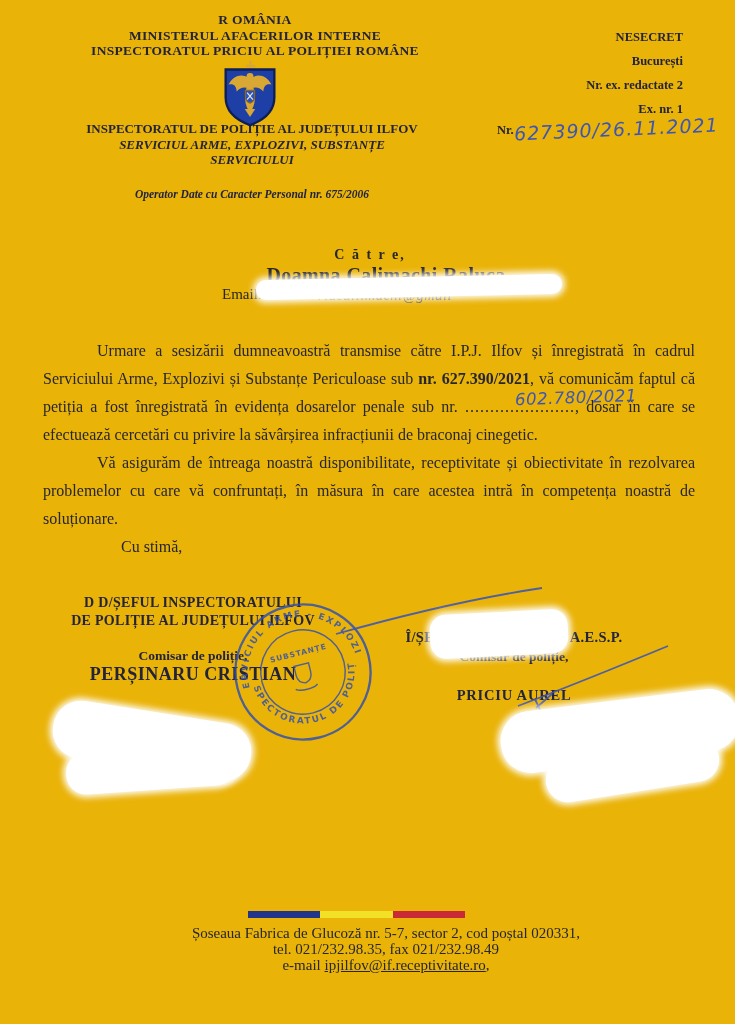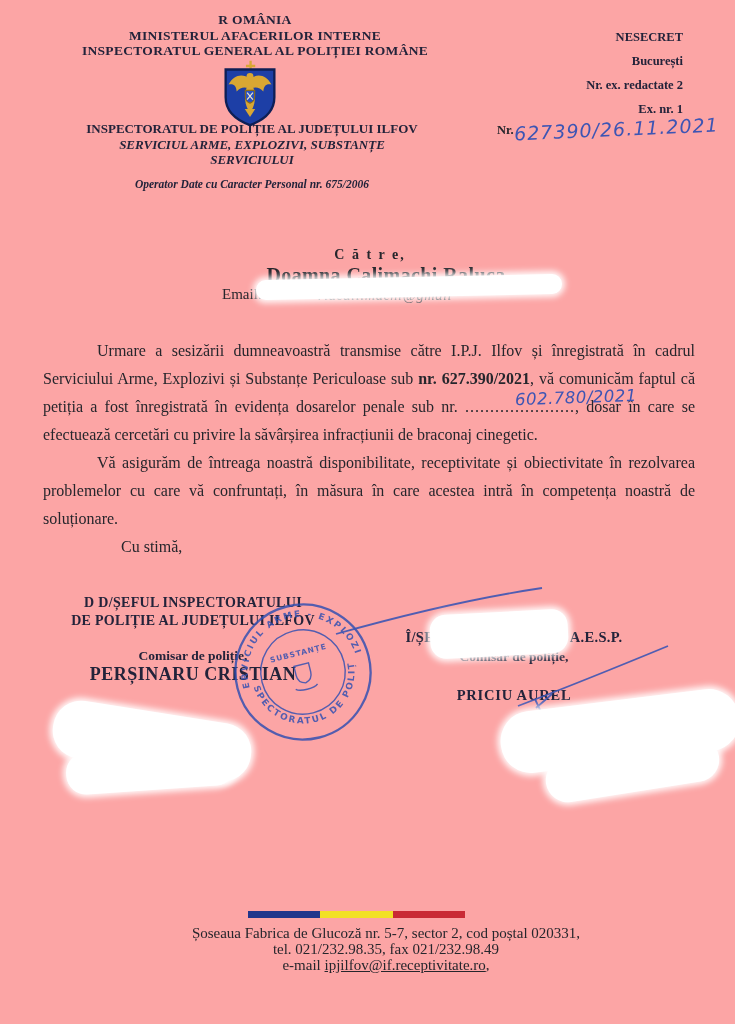--- a/index.html
+++ b/index.html
@@ -1,27 +1,27 @@
 <!DOCTYPE html>
 <html><head>
 <meta charset="utf-8">
 <style>
   html,body{margin:0;padding:0;background:#e9e8e5;}
-  .page{position:relative;width:735px;height:1024px;background:#fca5a5;overflow:hidden;
+  .page{position:relative;width:735px;height:1024px;background:#eab308;overflow:hidden;
         font-family:"Liberation Serif",serif;color:#26262c;}
   .abs{position:absolute;}
   .ctr{text-align:center;}
 
   
   .hdr-center{left:55px;top:12px;width:400px;font-size:13.5px;font-weight:bold;line-height:15.5px;color:#23233a;letter-spacing:.3px;}
   .emblem{left:221px;top:60px;z-index:10;}
   .hdr-unit{left:38px;top:121px;width:428px;color:#23233a;}
   .hdr-unit .u1{font-size:13px;font-weight:bold;line-height:16px;}
   .hdr-unit .u2{font-size:13px;font-weight:bold;font-style:italic;line-height:15px;}
-  .hdr-unit .u3{font-size:11.5px;font-weight:bold;font-style:italic;line-height:15px;margin-top:10px;}
+  .hdr-unit .u3{font-size:11.5px;font-weight:bold;font-style:italic;line-height:15px;margin-top:20px;}
   .hdr-right{left:468px;top:30px;width:215px;font-size:12.5px;font-weight:bold;color:#23233a;text-align:right;}
   .hdr-right div{margin-bottom:9px;}
   .reg-line{left:497px;top:118px;font-size:12.5px;font-weight:bold;white-space:nowrap;z-index:10;}
   .hand{font-family:"DejaVu Sans",sans-serif;font-style:italic;color:#3d55b4;font-weight:400;}
   .reg-hand{display:inline-block;font-size:19px;letter-spacing:1px;transform:rotate(-2.5deg);vertical-align:-2px;}
 
   
   .salutation{left:170px;top:247px;width:400px;font-size:14px;font-weight:bold;letter-spacing:2px;}
   .addressee{left:186px;top:264px;width:400px;font-size:20px;font-weight:bold;letter-spacing:.4px;}
   .email-label{left:222px;top:286px;font-size:15px;z-index:10;}
@@ -63,21 +63,21 @@
   .footer-email{text-decoration:underline;}
 </style>
 </head>
 <body>
 
 <div class="page">
 
   <div class="abs hdr-center ctr">
     <div>R OMÂNIA</div>
     <div>MINISTERUL AFACERILOR INTERNE</div>
-    <div>INSPECTORATUL GENERAL AL POLIȚIEI ROMÂNE</div>
+    <div>INSPECTORATUL PRICIU AL POLIȚIEI ROMÂNE</div>
   </div>
 
   <svg class="abs emblem" width="58" height="70" viewBox="0 0 100 120">
     <path d="M49,1 h4 v7 h6 v4 h-6 v6 h-4 v-6 h-6 v-4 h6 Z" fill="#d9a733"></path>
     <path d="M8,16 H92 V64 C92,90 72,104 50,112 C28,104 8,90 8,64 Z" stroke="#0e1f56" stroke-width="4" fill="#1d3fa6"></path>
     <circle cx="50" cy="28" r="6" fill="#d9a733"></circle>
     <path d="M50,32 C36,22 22,26 13,42 C22,40 26,44 27,54 C33,47 41,45 47,49 L50,46 L53,49 C59,45 67,47 73,54 C74,44 78,40 87,42 C78,26 64,22 50,32 Z" fill="#d9a733"></path>
     <path d="M44,48 C40,60 41,72 45,82 C48,88 52,88 55,82 C59,72 60,60 56,48 C52,44 48,44 44,48 Z" fill="#d9a733"></path>
     <path d="M41,84 L50,98 L59,84 Z" fill="#d9a733"></path>
     <path d="M42,52 h16 v11 c0,7 -5,10 -8,11 c-3,-1 -8,-4 -8,-11 Z" fill="#2a52c4" stroke="#8a6a1a" stroke-width="2"></path>

